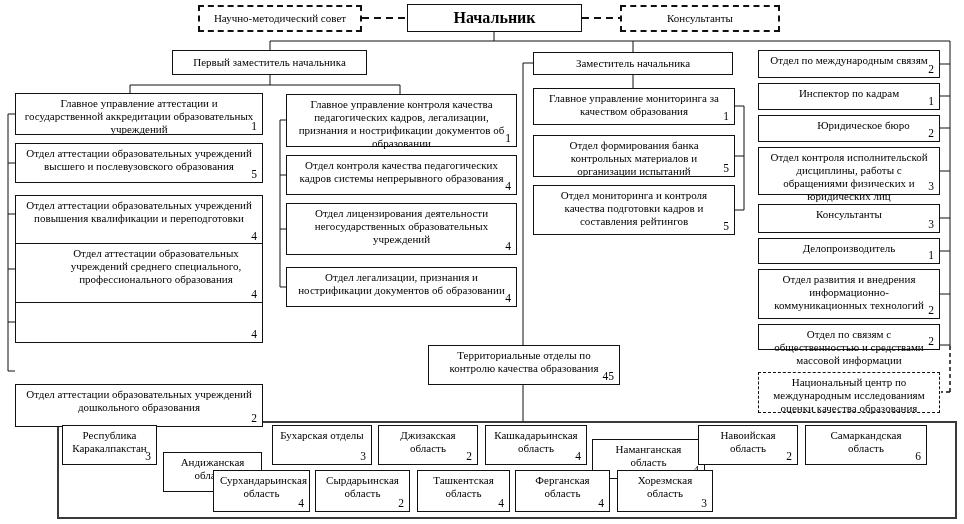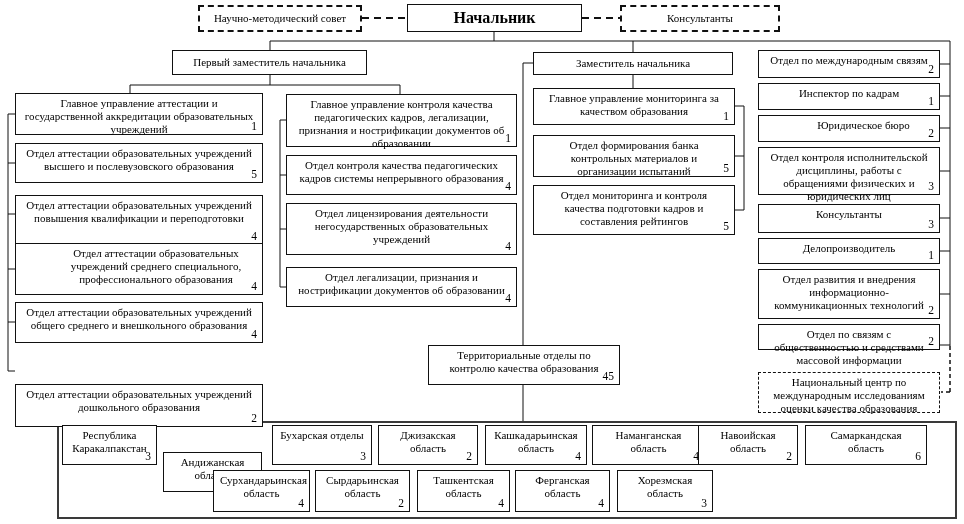--- a/index.html
+++ b/index.html
@@ -84,26 +84,25 @@
     <span class="cnt">1</span>
   </div>
   <div class="box" style="left:15px;top:143px;width:248px;height:40px;">
     <span class="lbl">Отдел аттестации образовательных учреждений высшего и послевузовского образования</span>
     <span class="cnt">5</span>
   </div>
   <div class="box" style="left:15px;top:195px;width:248px;height:50px;">
     <span class="lbl">Отдел аттестации образовательных учреждений повышения квалификации и переподготовки</span>
     <span class="cnt">4</span>
   </div>
-  <div class="box" style="left:15px;top:243px;width:248px;height:52px;padding-left:40px;">
+  <div class="box" style="left:15px;top:243px;width:248px;height:60px;padding-left:40px;">
     <span class="lbl">Отдел аттестации образовательных учреждений среднего специального, профессионального образования</span>
     <span class="cnt">4</span>
   </div>
   <div class="box" style="left:15px;top:302px;width:248px;height:41px;">
-    <span class="lbl">Отдел аттестации образовательных учреждений общего среднего и внешкольного образования</span>
     <span class="cnt">4</span>
   </div>
   <div class="box" style="left:15px;top:350px;width:248px;height:43px;margin-top:34px;">
     <span class="lbl">Отдел аттестации образовательных учреждений дошкольного образования</span>
     <span class="cnt">2</span>
   </div>
 
   <div class="box" style="left:286px;top:94px;width:231px;height:53px;">
     <span class="lbl">Главное управление контроля качества педагогических кадров, легализации, признания и нострификации документов об образовании</span>
     <span class="cnt">1</span>
@@ -190,21 +189,21 @@
     <span class="cnt">3</span>
   </div>
   <div class="box" style="left:378px;top:425px;width:100px;height:40px;">
     <span class="lbl">Джизакская область</span>
     <span class="cnt">2</span>
   </div>
   <div class="box" style="left:485px;top:425px;width:102px;height:40px;">
     <span class="lbl">Кашкадарьинская область</span>
     <span class="cnt">4</span>
   </div>
-  <div class="box" style="left:592px;top:425px;width:113px;height:40px;">
+  <div class="box" style="left:592px;top:439px;width:113px;height:40px;">
     <span class="lbl">Наманганская область</span>
     <span class="cnt">4</span>
   </div>
   <div class="box" style="left:698px;top:425px;width:100px;height:40px;">
     <span class="lbl">Навоийская область</span>
     <span class="cnt">2</span>
   </div>
   <div class="box" style="left:805px;top:425px;width:122px;height:40px;">
     <span class="lbl">Самаркандская область</span>
     <span class="cnt">6</span>

